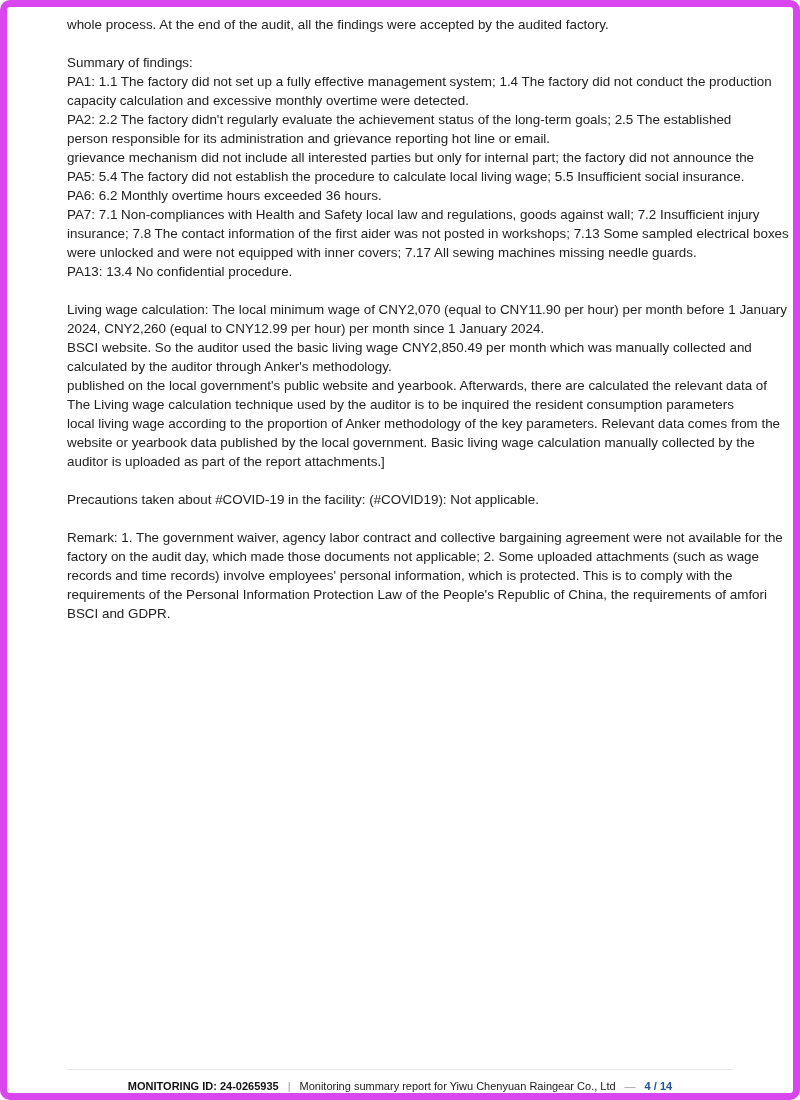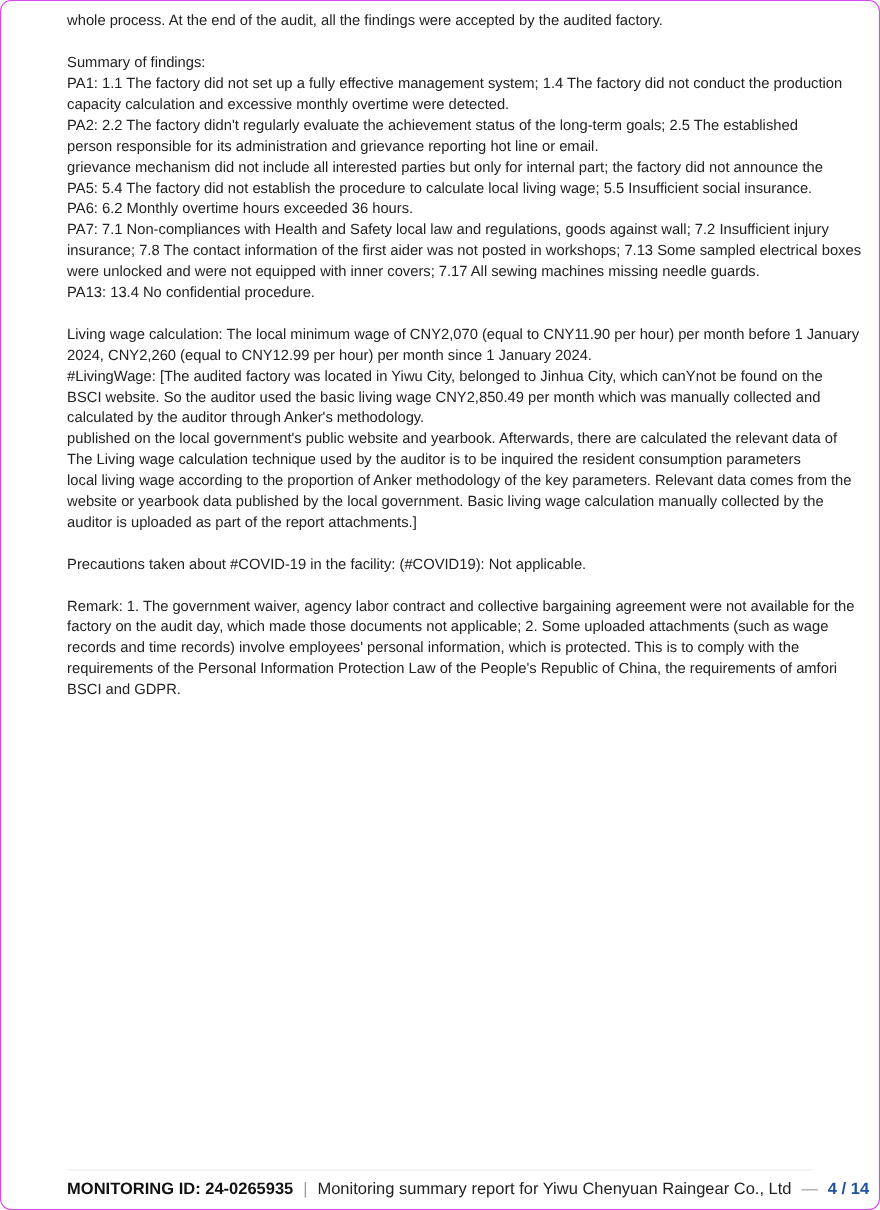--- a/index.html
+++ b/index.html
@@ -5,21 +5,21 @@
   html, body {
     margin: 0;
     padding: 0;
     background: #ffffff;
   }
   .page {
     position: relative;
     width: 800px;
     height: 1100px;
     background: #ffffff;
-    border: 1px solid #d946ef;
+    border: 7px solid #d946ef;
     border-radius: 10px;
     box-sizing: border-box;
     overflow: hidden;
     font-family: "Liberation Sans", "DejaVu Sans", sans-serif;
     color: #222222;
   }
   .doc-body {
     position: absolute;
     top: 8px;
     left: 60px;
@@ -38,23 +38,23 @@
     position: absolute;
     left: 60px;
     right: 60px;
     top: 1062px;
   }
   .footer-divider {
     border-top: 1px solid #eaeaea;
     height: 0;
   }
   .footer-line {
-    text-align: right;
+    text-align: center;
     padding-top: 9px;
-    font-size: 15px;
+    font-size: 11px;
     line-height: 15px;
     color: #222222;
     white-space: nowrap;
   }
   .f-id {
     font-weight: bold;
     color: #111111;
   }
   .f-sep {
     color: #9a9a9a;
@@ -89,21 +89,20 @@
         <div class="line">PA5: 5.4 The factory did not establish the procedure to calculate local living wage; 5.5 Insufficient social insurance.</div>
         <div class="line">PA6: 6.2 Monthly overtime hours exceeded 36 hours.</div>
         <div class="line">PA7: 7.1 Non-compliances with Health and Safety local law and regulations, goods against wall; 7.2 Insufficient injury</div>
         <div class="line">insurance; 7.8 The contact information of the first aider was not posted in workshops; 7.13 Some sampled electrical boxes</div>
         <div class="line">were unlocked and were not equipped with inner covers; 7.17 All sewing machines missing needle guards.</div>
         <div class="line">PA13: 13.4 No confidential procedure.</div>
       </div>
       <div class="para">
         <div class="line">Living wage calculation: The local minimum wage of CNY2,070 (equal to CNY11.90 per hour) per month before 1 January</div>
         <div class="line">2024, CNY2,260 (equal to CNY12.99 per hour) per month since 1 January 2024.</div>
-        <div class="line">#LivingWage: [The audited factory was located in Yiwu City, belonged to Jinhua City, which canYnot be found on the</div>
         <div class="line">BSCI website. So the auditor used the basic living wage CNY2,850.49 per month which was manually collected and</div>
         <div class="line">calculated by the auditor through Anker's methodology.</div>
         <div class="line">published on the local government's public website and yearbook. Afterwards, there are calculated the relevant data of</div>
         <div class="line">The Living wage calculation technique used by the auditor is to be inquired the resident consumption parameters</div>
         <div class="line">local living wage according to the proportion of Anker methodology of the key parameters. Relevant data comes from the</div>
         <div class="line">website or yearbook data published by the local government. Basic living wage calculation manually collected by the</div>
         <div class="line">auditor is uploaded as part of the report attachments.]</div>
       </div>
       <div class="para">
         <div class="line">Precautions taken about #COVID-19 in the facility: (#COVID19): Not applicable.</div>

